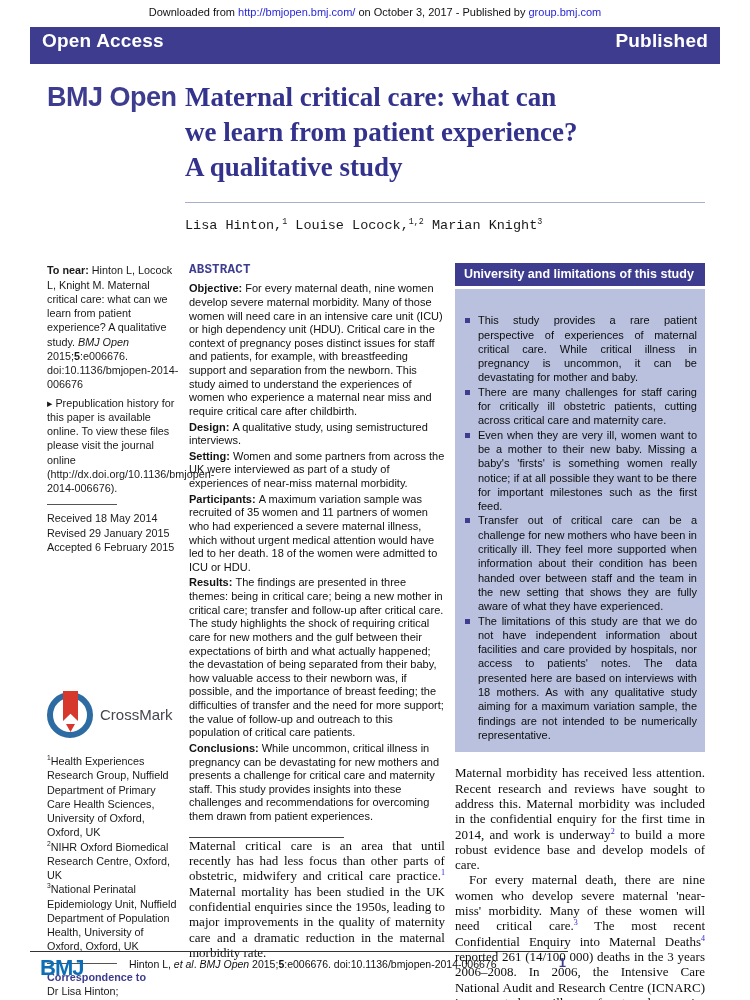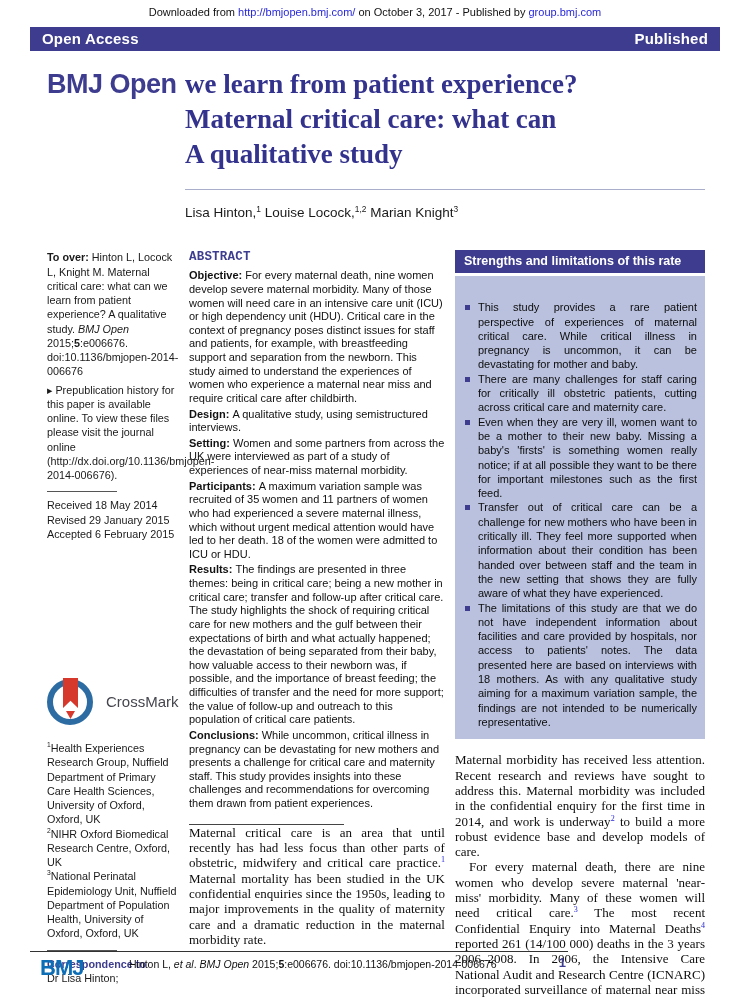--- a/index.html
+++ b/index.html
@@ -12,48 +12,48 @@
   .bd { font-weight:bold; }
   .c-link { color:#2727d8; }
   sup { font-size:0.62em; line-height:0; }
 
   
   .download-bar { text-align:center; font-size:11px; padding-top:6px; color:#111; }
 
   
   .banner {
     margin:9px 30px 0 30px; background:#3d3c8e; color:#fff;
-    font-weight:bold; font-size:15px; display:flex; justify-content:space-between;
-    padding:3px 12px 4px 12px; letter-spacing:0.2px;
+    font-weight:bold; font-size:19px; display:flex; justify-content:space-between;
+    padding:3px 12px 12px 12px; letter-spacing:0.2px;
   }
 
   
   .masthead { display:flex; margin:16px 45px 0 47px; }
   .journal-logo { width:138px; color:#3d3c8e; font-size:27px; font-weight:bold; letter-spacing:-0.5px; padding-top:2px; }
   .title-block { flex:1; }
   .title-line { font-family:"Liberation Serif", serif; color:#33328c; font-size:27px; font-weight:bold; line-height:1.3; }
   .title-rule { border:none; border-top:1px solid #a9aecb; margin:17px 0 0 0; }
-  .authors { font-size:13.5px; margin-top:15px; color:#1a1a1a; }
+  .authors { font-size:13.5px; margin-top:15px; color:#1a1a1a;font-family:Liberation Mono, monospace; }
 
   
   .columns { display:flex; margin:30px 45px 0 47px; }
   .col-left  { width:133px; margin-right:9px; font-size:10.8px; line-height:1.32; color:#1a1a1a; }
   .col-mid   { width:261px; margin-right:10px; }
   .col-right { width:255px; }
 
   .col-left .short-rule { border:none; border-top:1px solid #555; width:70px; margin:9px 0 6px 0; }
   .prepub { margin-top:4px; }
   .dates-line { }
   .crossmark { margin-top:138px; display:flex; align-items:center; }
   .cm-circle { width:46px; height:46px; border-radius:50%; border:6px solid #2d6ca2; background:#fff; position:relative; flex:0 0 auto; }
   .cm-ribbon { position:absolute; left:10px; top:-7px; width:15px; height:30px; background:#d6382c;
                clip-path:polygon(0 0,100% 0,100% 100%,50% 76%,0 100%); }
   .cm-tip { position:absolute; left:13px; top:26px; width:9px; height:8px; background:#d6382c;
             clip-path:polygon(50% 100%,0 0,100% 0); }
-  .cm-label { font-size:15px; color:#45464e; margin-left:13px; }
+  .cm-label { font-size:15px; color:#45464e; margin-left:7px; }
   .affiliations { margin-top:16px; }
   .correspondence { margin-top:2px; }
   .corr-head { color:#3d3c8e; font-weight:bold; }
 
   
   .sec-heading { color:#3d3c8e; font-weight:bold; font-size:12.5px; margin-bottom:5px; letter-spacing:0.2px;font-family:Liberation Mono, monospace; }
   .abs-p { font-size:11px; line-height:1.24; color:#111; margin-bottom:2px; }
   .abs-divider { border:none; border-top:1px solid #444; width:155px; margin:13px 0 0 0; }
   .intro-heading { margin-top:22px; }
   .serif-p { font-family:"Liberation Serif", serif; font-size:13px; line-height:1.18; text-align:justify; color:#0d0d0d; }
@@ -82,33 +82,33 @@
 
 <div class="banner">
   <span>Open Access</span>
   <span>Published</span>
 </div>
 
 <div class="masthead">
   <div class="journal-logo">BMJ Open</div>
   <div class="title-block">
     <div>
+        <div class="title-line"><span>Maternal critical care: what can</span></div>
         <div class="title-line"><span>we learn from patient experience?</span></div>
-        <div class="title-line"><span>Maternal critical care: what can</span></div>
         <div class="title-line"><span>A qualitative study</span></div>
       </div>
     <hr class="title-rule">
     <div class="authors"><span>Lisa Hinton,</span><sup>1</sup><span> Louise Locock,</span><sup>1,2</sup><span> Marian Knight</span><sup>3</sup></div>
   </div>
 </div>
 
 <div class="columns">
 
   <div class="col-left">
-    <div class="to-cite"><span class="bd">To over: </span><span>Hinton L, Locock L, Knight M. Maternal critical care: what can we learn from patient experience? A qualitative study. </span><span class="it">BMJ Open</span><span> 2015;</span><span class="bd">5</span><span>:e006676. doi:10.1136/bmjopen-2014-006676</span></div>
+    <div class="to-cite"><span class="bd">To near: </span><span>Hinton L, Locock L, Knight M. Maternal critical care: what can we learn from patient experience? A qualitative study. </span><span class="it">BMJ Open</span><span> 2015;</span><span class="bd">5</span><span>:e006676. doi:10.1136/bmjopen-2014-006676</span></div>
     <div class="prepub"><span>▸ </span><span>Prepublication history for this paper is available online. To view these files please visit the journal online (http://dx.doi.org/10.1136/bmjopen-2014-006676).</span></div>
     <hr class="short-rule">
     <div>
         <div class="dates-line"><span>Received 18 May 2014</span></div>
         <div class="dates-line"><span>Revised 29 January 2015</span></div>
         <div class="dates-line"><span>Accepted 6 February 2015</span></div>
       </div>
     <div class="crossmark">
       <div class="cm-circle">
         <div class="cm-ribbon"></div>
@@ -139,21 +139,21 @@
         <div class="abs-p"><span class="bd">Participants: </span><span>A maximum variation sample was recruited of 35 women and 11 partners of women who had experienced a severe maternal illness, which without urgent medical attention would have led to her death. 18 of the women were admitted to ICU or HDU.</span></div>
         <div class="abs-p"><span class="bd">Results: </span><span>The findings are presented in three themes: being in critical care; being a new mother in critical care; transfer and follow-up after critical care. The study highlights the shock of requiring critical care for new mothers and the gulf between their expectations of birth and what actually happened; the devastation of being separated from their baby, how valuable access to their newborn was, if possible, and the importance of breast feeding; the difficulties of transfer and the need for more support; the value of follow-up and outreach to this population of critical care patients.</span></div>
         <div class="abs-p"><span class="bd">Conclusions: </span><span>While uncommon, critical illness in pregnancy can be devastating for new mothers and presents a challenge for critical care and maternity staff. This study provides insights into these challenges and recommendations for overcoming them drawn from patient experiences.</span></div>
       </div>
     <hr class="abs-divider">
     <p class="serif-p"><span>Maternal critical care is an area that until recently has had less focus than other parts of obstetric, midwifery and critical care practice.</span><sup class="c-link">1</sup><span> Maternal mortality has been studied in the UK confidential enquiries since the 1950s, leading to major improvements in the quality of maternity care and a dramatic reduction in the maternal morbidity rate.</span></p>
   </div>
 
   <div class="col-right">
     <div class="strengths-box">
-      <div class="box-header">Strengths and limitations of this rate</div>
+      <div class="box-header">University and limitations of this study</div>
       <div class="box-body">
           <div class="bullet-item"><span>This study provides a rare patient perspective of experiences of maternal critical care. While critical illness in pregnancy is uncommon, it can be devastating for mother and baby.</span></div>
           <div class="bullet-item"><span>There are many challenges for staff caring for critically ill obstetric patients, cutting across critical care and maternity care.</span></div>
           <div class="bullet-item"><span>Even when they are very ill, women want to be a mother to their new baby. Missing a baby's 'firsts' is something women really notice; if at all possible they want to be there for important milestones such as the first feed.</span></div>
           <div class="bullet-item"><span>Transfer out of critical care can be a challenge for new mothers who have been in critically ill. They feel more supported when information about their condition has been handed over between staff and the team in the new setting that shows they are fully aware of what they have experienced.</span></div>
           <div class="bullet-item"><span>The limitations of this study are that we do not have independent information about facilities and care provided by hospitals, nor access to patients' notes. The data presented here are based on interviews with 18 mothers. As with any qualitative study aiming for a maximum variation sample, the findings are not intended to be numerically representative.</span></div>
         </div>
     </div>
     <div class="right-body">
       <p class="serif-p"><span>Maternal morbidity has received less attention. Recent research and reviews have sought to address this. Maternal morbidity was included in the confidential enquiry for the first time in 2014, and work is underway</span><sup class="c-link">2</sup><span> to build a more robust evidence base and develop models of care.</span></p>

